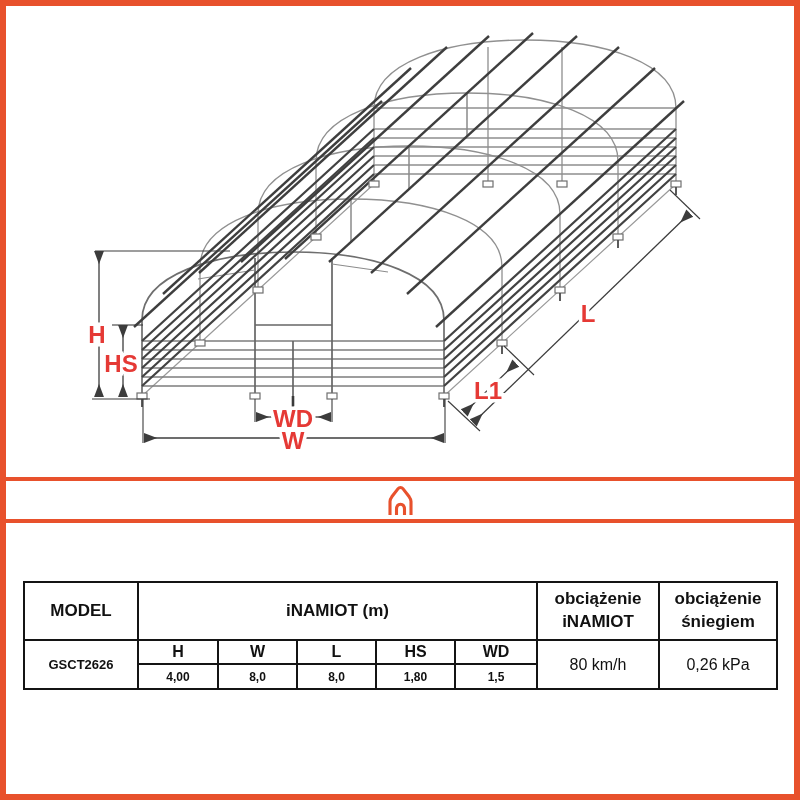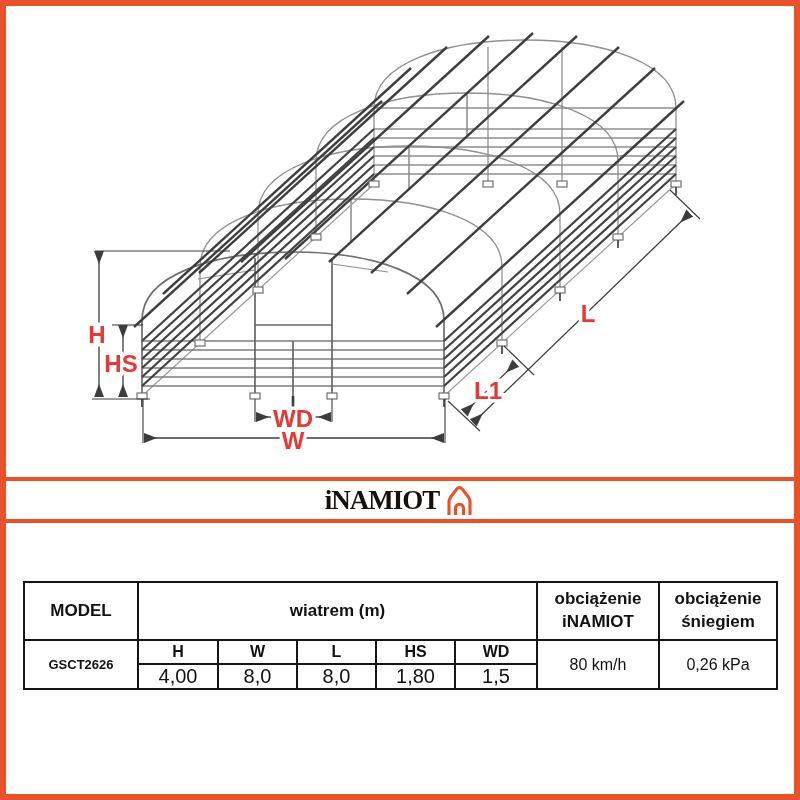--- a/index.html
+++ b/index.html
@@ -21,21 +21,21 @@
     border-collapse:collapse;margin:58px 16px 0 17px;table-layout:fixed;width:753px;
   }
   table.spec td{
     border:2px solid #141414;text-align:center;vertical-align:middle;
     padding:0;color:#111;overflow:hidden;
   }
   .c-model{width:114px}.c-h{width:80px}.c-w{width:79px}.c-l{width:79px}.c-hs{width:79px}.c-wd{width:82px}.c-wind{width:122px}.c-snow{width:118px}
   .hdr{font-weight:bold;font-size:17px;line-height:1.35;}
   .row-top td{height:56px;}
   .row-dim td{height:22px;font-weight:bold;font-size:16px;}
-  .row-val td{height:23px;font-weight:normal;font-size:20px;}
+  .row-val td{height:23px;font-weight:bold;font-size:12px;}
   td.model-name{font-weight:bold;font-size:13px;}
   td.load-val{font-weight:normal;font-size:16px;border-radius:6px;}
 </style>
 </head>
 <body>
 
 <div class="page">
 
   <div class="drawing-section">
     <svg width="788" height="471" viewBox="6 6 788 471">
@@ -145,21 +145,20 @@
         <text x="293" y="427">WD</text>
         <text x="588" y="322">L</text>
         <text x="488" y="399">L1</text>
       </g>
     </svg>
   </div>
 
   <div class="divider"></div>
 
   <div class="logo-band">
-    <span class="logo-text">iNAMIOT</span>
     <svg width="31" height="33" viewBox="0 0 30 33">
       <path d="M4.5,31 L4.5,17.5 C4.5,15.8 5.2,14.3 6.3,12.8 L12.6,4.6 C13.8,3.1 16.2,3.1 17.4,4.6 L23.7,12.8 C24.8,14.3 25.5,15.8 25.5,17.5 L25.5,31" fill="none" stroke="#e8512c" stroke-width="3.1" stroke-linejoin="round"></path>
       <path d="M11,31 L11,25.5 C11,21.8 13,20.2 15,20.2 C17,20.2 19,21.8 19,25.5 L19,31" fill="none" stroke="#e8512c" stroke-width="3.1"></path>
     </svg>
   </div>
 
   <div class="divider"></div>
 
   <div class="table-section">
     <table class="spec">
@@ -169,21 +168,21 @@
           <col class="c-w">
           <col class="c-l">
         <col class="c-hs">
           <col class="c-wd">
           <col class="c-wind">
           <col class="c-snow">
       </colgroup>
       <tbody>
           <tr class="row-top">
         <td class="hdr">MODEL</td>
-        <td class="hdr" colspan="5">wiatrem (m)</td>
+        <td class="hdr" colspan="5">iNAMIOT (m)</td>
         <td class="hdr">obciążenie iNAMIOT</td>
         <td class="hdr">obciążenie śniegiem</td>
       </tr>
       <tr class="row-dim">
         <td class="model-name" rowspan="2">GSCT2626</td>
         <td>H</td>
         <td>W</td>
         <td>L</td>
         <td>HS</td>
         <td>WD</td>

